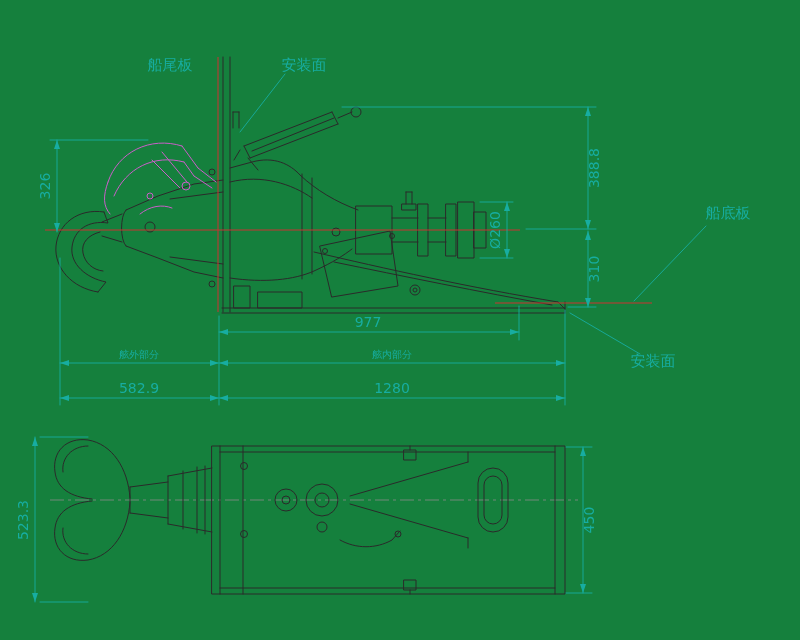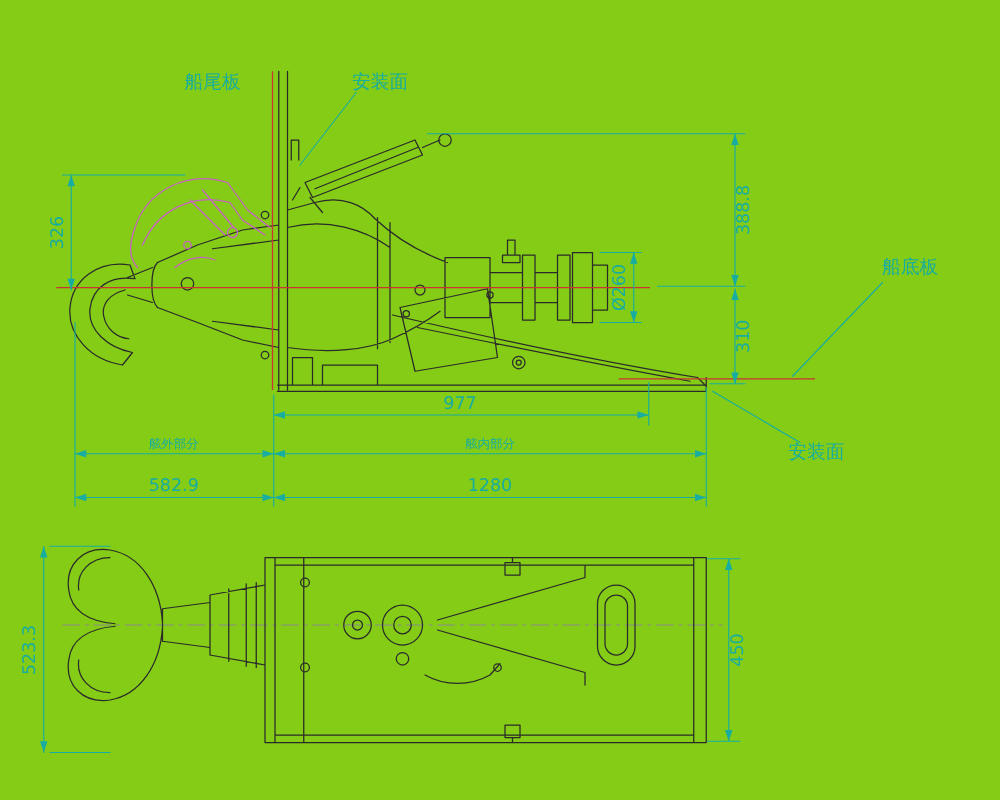--- a/index.html
+++ b/index.html
@@ -1,20 +1,20 @@
 <!DOCTYPE html>
 <html><head>
 <meta charset="utf-8">
 <style>
   html, body { margin: 0; padding: 0; background: #ffffff; }
   .canvas {
     position: relative;
     width: 800px;
     height: 640px;
-    background: #84cc16;
+    background: #15803d;
     overflow: hidden;
     font-family: "DejaVu Sans", "Liberation Sans", sans-serif;
   }
   svg { display: block; }
   text {
     font-family: "DejaVu Sans", "Liberation Sans", sans-serif;
     fill: #17ada1;
   }
   .dim-text  { font-size: 14px; }
   .label-text{ font-size: 15px; }

